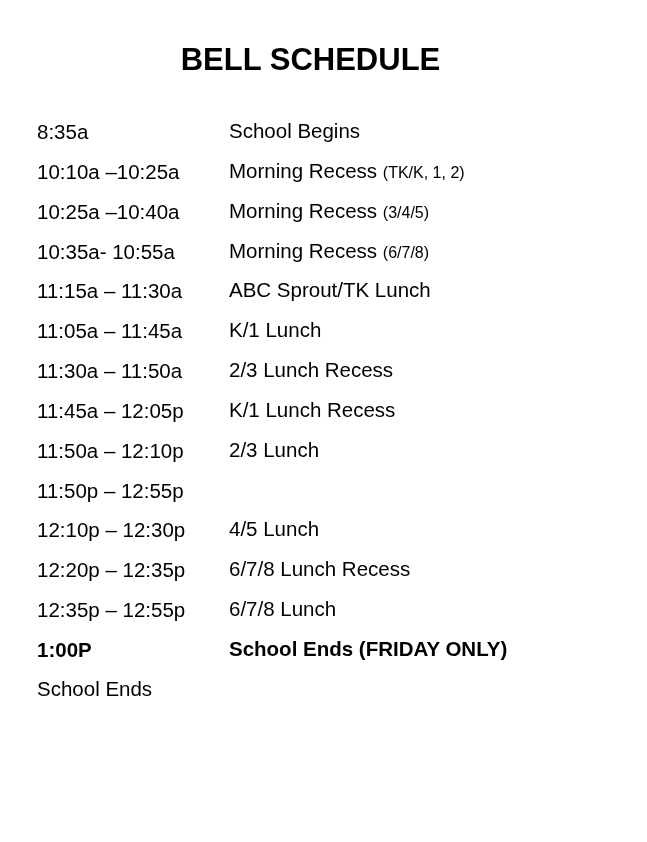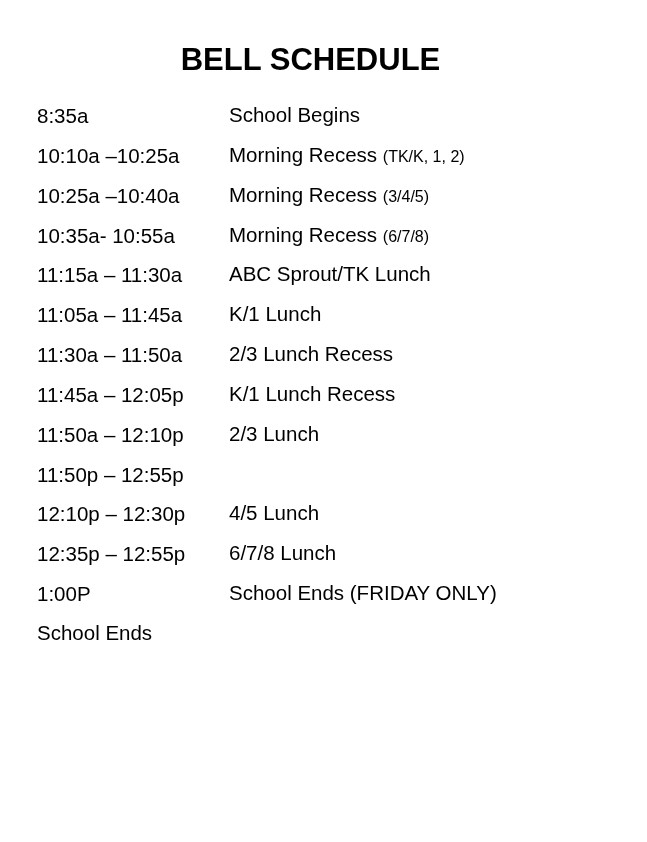--- a/index.html
+++ b/index.html
@@ -21,21 +21,21 @@
       left: 0;
       width: 621px;
       text-align: center;
       font-size: 31px;
       font-weight: bold;
       letter-spacing: 0px;
       line-height: 40px;
     }
     .rows {
       position: absolute;
-      top: 96px;
+      top: 112px;
       left: 37px;
       width: 600px;
     }
     .row {
       height: 39.85px;
       display: flex;
       align-items: center;
       font-size: 20.5px;
       line-height: 39.85px;
       white-space: nowrap;
@@ -44,21 +44,21 @@
       width: 192px;
       flex: 0 0 192px;
     }
     .row .desc {
       flex: 1 1 auto;
     }
     .row .note {
       font-size: 16px;
     }
     .row.bold {
-      font-weight: normal;
+      font-weight: bold;
     }
   </style>
 </head>
 <body>
 
 <div class="title">BELL SCHEDULE</div>
 
 <div class="rows">
   <div class="row">
     <span class="time">8:35a</span>
@@ -97,20 +97,24 @@
     <span class="desc"><span>2/3 Lunch</span><span class="note"></span></span>
   </div>
   <div class="row">
     <span class="time">11:50p – 12:55p</span>
   </div>
   <div class="row">
     <span class="time">12:10p – 12:30p</span>
     <span class="desc"><span>4/5 Lunch</span><span class="note"></span></span>
   </div>
   <div class="row">
+    <span class="time">12:20p – 12:35p</span>
+    <span class="desc"><span>6/7/8 Lunch Recess</span><span class="note"></span></span>
+  </div>
+  <div class="row">
     <span class="time">12:35p – 12:55p</span>
     <span class="desc"><span>6/7/8 Lunch</span><span class="note"></span></span>
   </div>
   <div class="row bold">
     <span class="time">1:00P</span>
     <span class="desc"><span>School Ends (FRIDAY ONLY)</span><span class="note"></span></span>
   </div>
   <div class="row">
     <span class="desc"><span>School Ends</span><span class="note"></span></span>
   </div>

